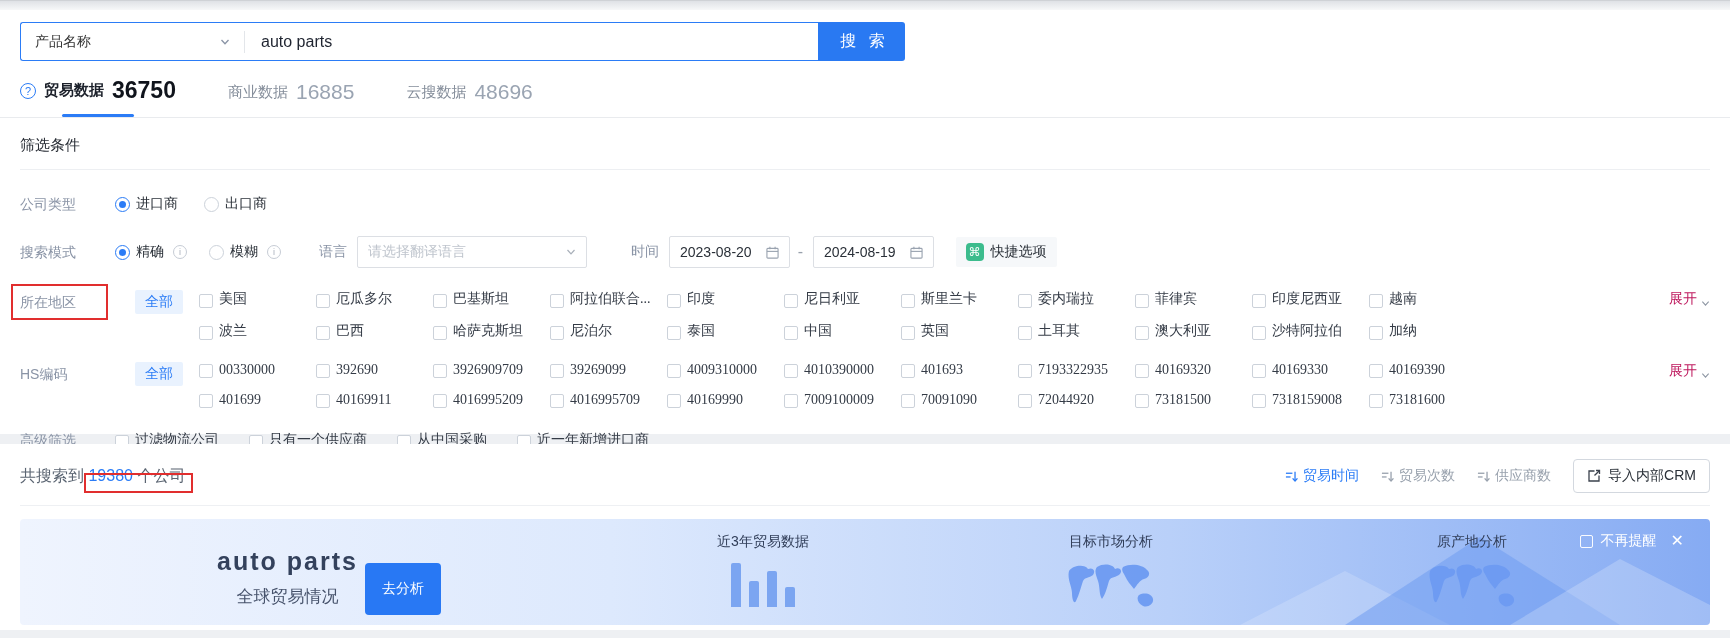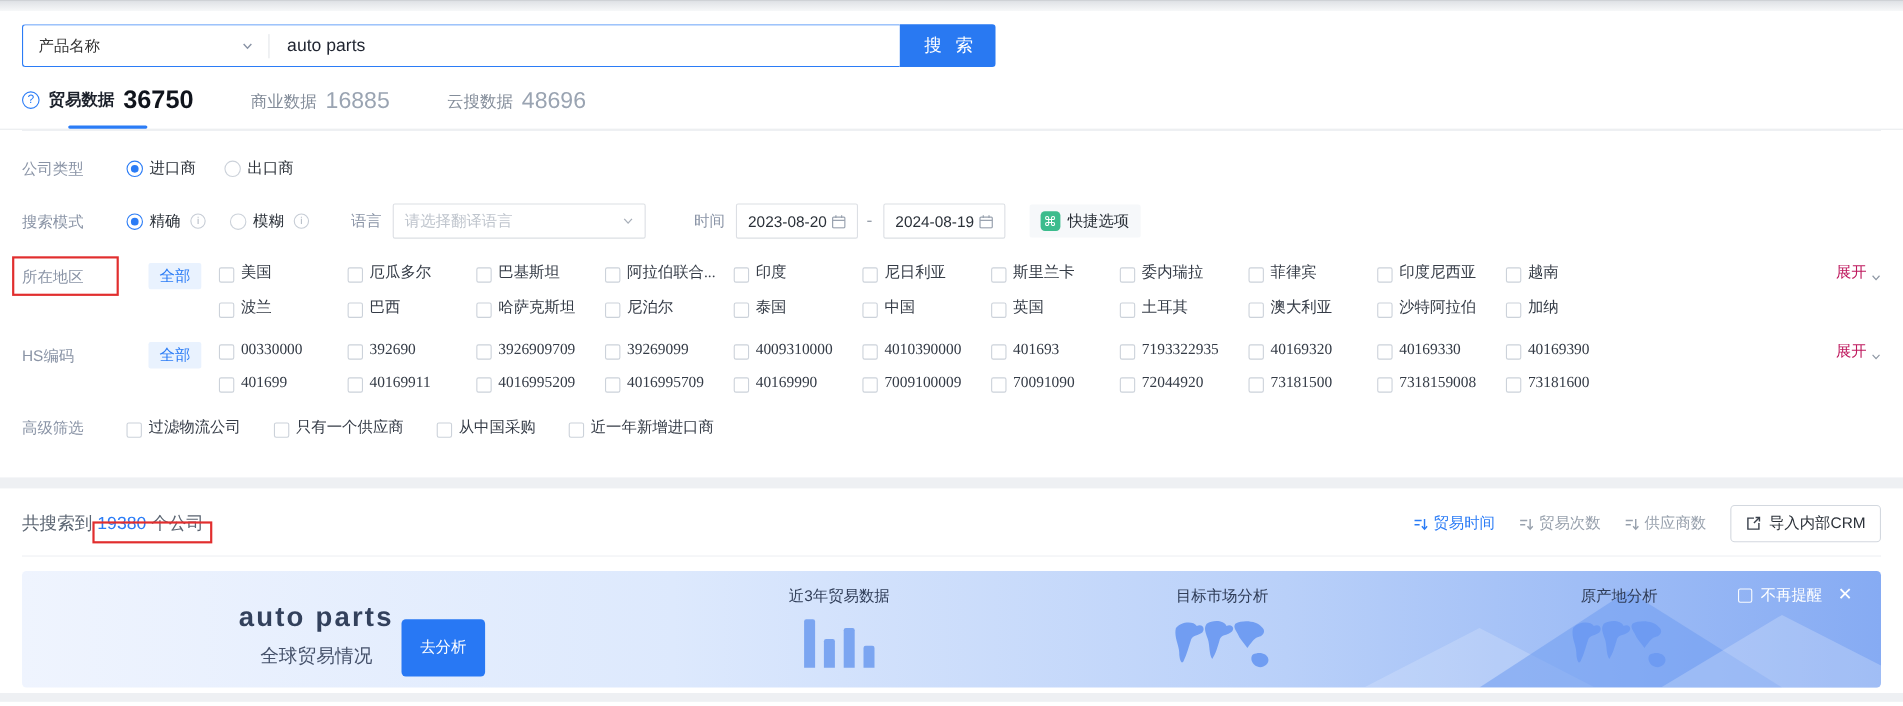--- a/index.html
+++ b/index.html
@@ -61,21 +61,21 @@
   .row-company { margin-top:22px; align-items:center; }
   .row-company .radio-item + .radio-item { margin-left:26px; }
 
   .row-mode { margin-top:20px; align-items:center; }
   .row-mode .radio-item + .radio-item { margin-left:22px; }
   .inline-label { color:#8a94a6; font-size:14px; }
   .lang-select { width:230px; height:32px; border:1px solid #dcdfe4; border-radius:2px; display:flex;
     align-items:center; padding:0 10px; margin-left:10px; cursor:pointer; background:#fff; }
   .lang-select .ph { flex:1; color:#bfc5cd; font-size:14px; }
   .date-box { height:32px; border:1px solid #dcdfe4; border-radius:2px; display:flex; align-items:center;
-    gap:4px; padding:0 10px; margin-left:10px; background:#fff; font-size:14px; color:#2a3038; cursor:pointer; }
+    gap:14px; padding:0 10px; margin-left:10px; background:#fff; font-size:14px; color:#2a3038; cursor:pointer; }
   .hyphen { color:#98a0ab; margin-left:8px; }
   .quick-btn { display:flex; align-items:center; gap:7px; margin-left:22px; background:#f6f8fa;
     border:none; padding:6px 10px; border-radius:2px; font-size:14px; color:#2a3038; cursor:pointer; font-family:inherit; }
   .cmd-ico { width:18px; height:18px; background:#3cbc8d; border-radius:4px; color:#fff; font-size:12px;
     display:flex; align-items:center; justify-content:center; }
 
   .row-opts { margin-top:22px; }
   .all-badge { flex:none; background:#e9f2fe; color:#2b7cf6; font-size:14px; padding:3px 10px;
     border-radius:2px; cursor:pointer; margin-right:16px;margin-left:20px; }
   .opt-grid { display:grid; grid-template-columns:repeat(11,117px); row-gap:14px; flex:1; }
@@ -154,20 +154,21 @@
       <span class="t-label">商业数据</span>
       <span class="t-count">16885</span>
     </div>
     <div class="tab">
       <span class="t-label">云搜数据</span>
       <span class="t-count">48696</span>
     </div>
   </div>
 
   <div class="filter-section">
+    <div class="filter-title">筛选条件</div>
     <div class="sep"></div>
 
     <div class="frow row-company">
       <div class="flabel">公司类型</div>
       <label class="radio-item">
         <span class="radio on"></span>
         <span>进口商</span>
       </label>
       <label class="radio-item">
         <span class="radio"></span>

